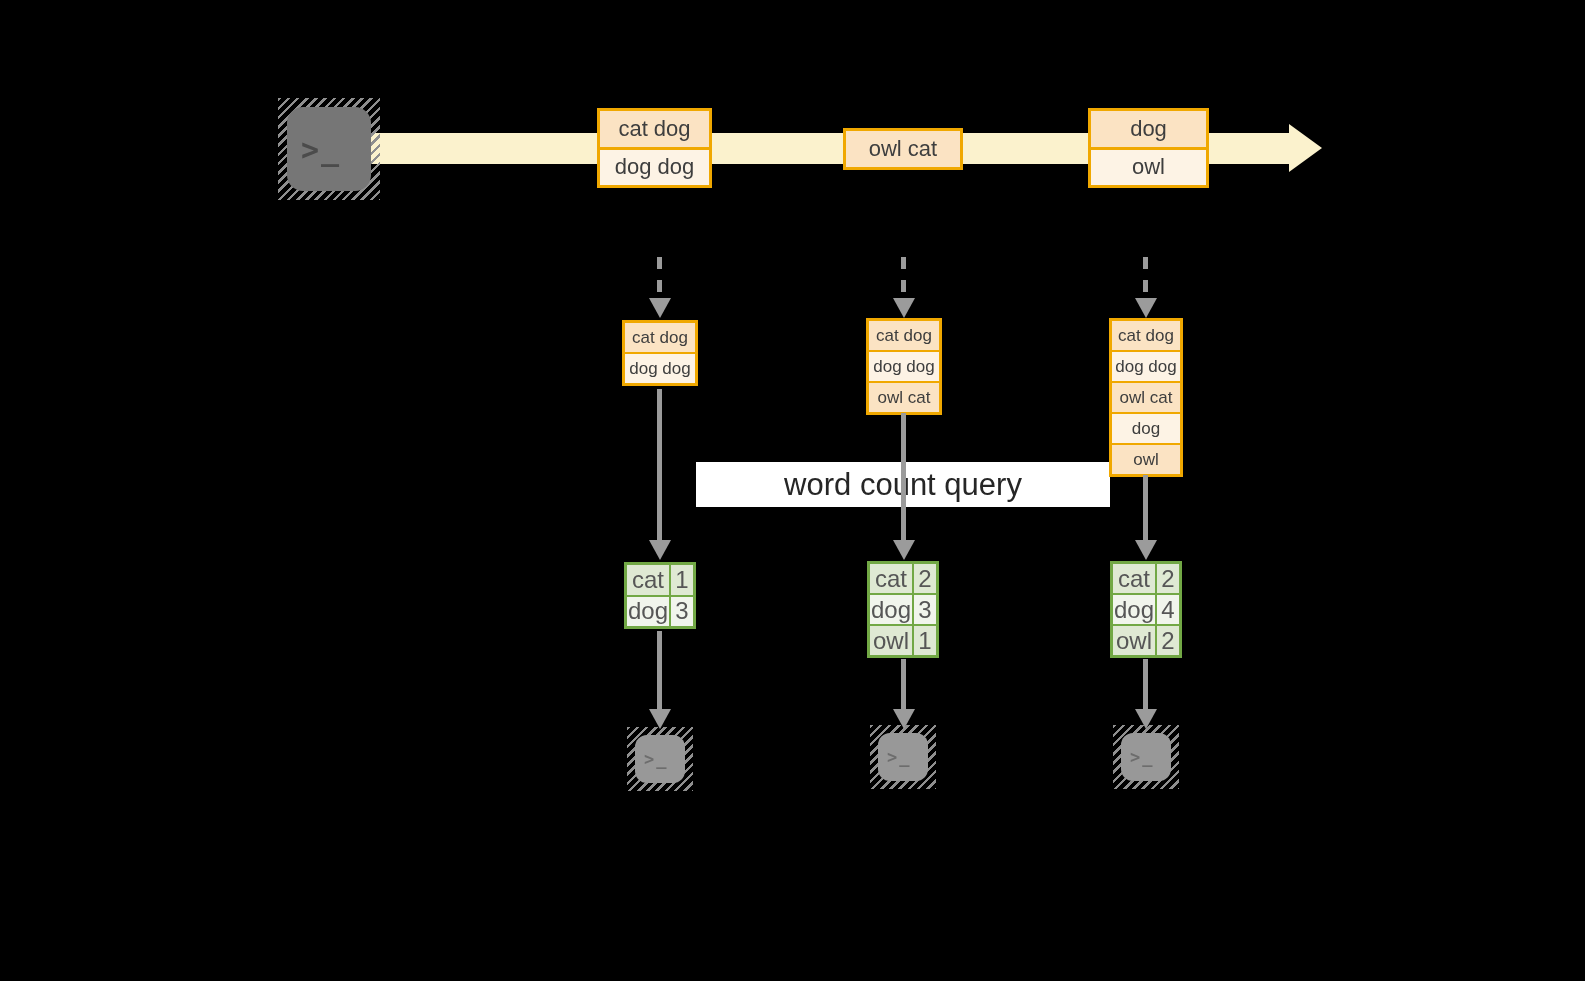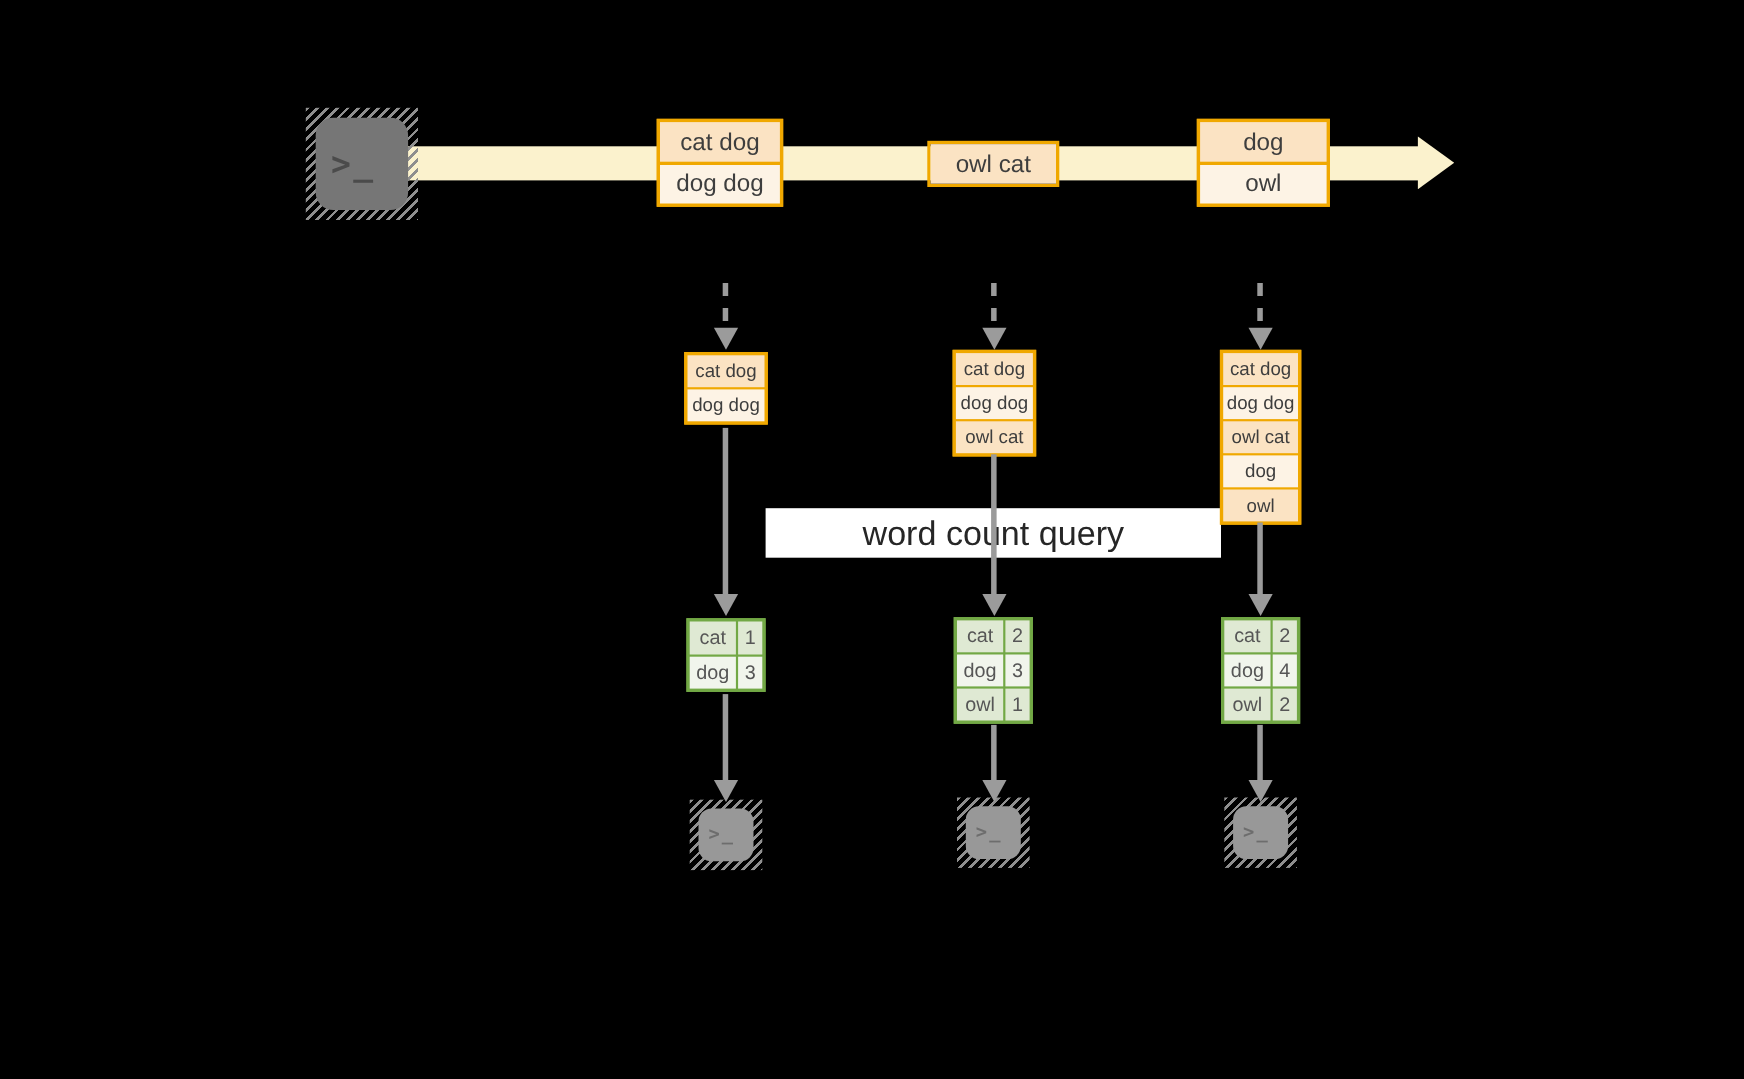--- a/index.html
+++ b/index.html
@@ -48,21 +48,21 @@
 
   
   .gtable{
     border:3px solid var(--green);
     background:var(--green);
     display:grid;gap:2px;z-index:2;
     grid-template-columns:42px 22px;
   }
   .gtable .cell{
     display:flex;align-items:center;justify-content:center;
-    color:#565656;font-size:18px;
+    color:#565656;font-size:24px;
   }
   .gfill-d{background:var(--green-d);}
   .gfill-l{background:var(--green-l);}
 
   
   .vline{width:5px;background:var(--gray);z-index:3;}
   .vline.dash{
     background:repeating-linear-gradient(to bottom, var(--gray) 0 12px, transparent 12px 23px);
   }
   .vhead{

